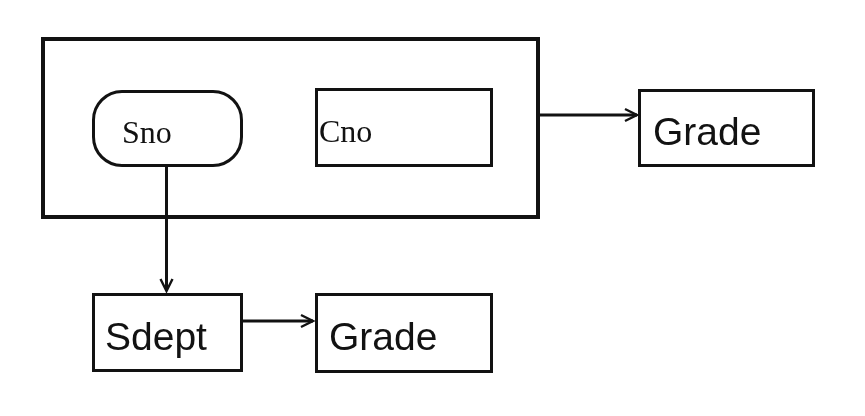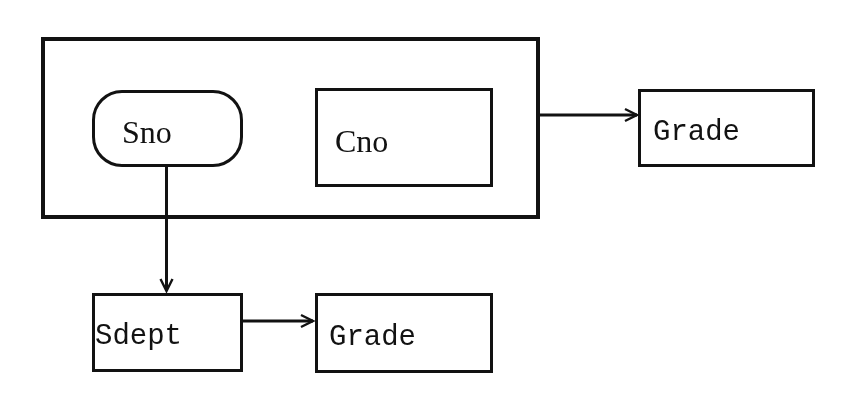--- a/index.html
+++ b/index.html
@@ -31,30 +31,30 @@
   .label {
     color: #121212;
     padding-top: 8px;
     white-space: nowrap;
   }
   .serif-label {
     font-family: "Liberation Serif", serif;
     font-size: 32px;
   }
   .mono-label {
-    font-family: Liberation Mono, monospace;
-    font-size: 29px;
+    font-family: Liberation Sans, sans-serif;
+    font-size: 39px;
     text-align: center;
   }
   
   #outer-group { left: 41px;  top: 37px;  width: 499px; height: 182px; }
   #node-sno    { left: 92px;  top: 90px;  width: 151px; height: 77px; padding-left: 27px; border-radius: 30px; }
-  #node-cno    { left: 315px; top: 88px;  width: 178px; height: 99px; padding-left: 17px; }
+  #node-cno    { left: 315px; top: 88px;  width: 178px; height: 79px; padding-left: 1px; }
   #node-grade  { left: 638px; top: 89px;  width: 177px; height: 78px; padding-left: 12px; }
-  #node-sdept  { left: 92px;  top: 293px; width: 151px; height: 79px; padding-left: 0; }
+  #node-sdept  { left: 92px;  top: 293px; width: 151px; height: 79px; padding-left: 10px; }
   #node-mname  { left: 315px; top: 293px; width: 178px; height: 80px; padding-left: 11px; }
   .edge-layer {
     position: absolute;
     left: 0; top: 0;
     width: 865px; height: 416px;
     pointer-events: none;
   }
 </style>
 </head>
 <body>

